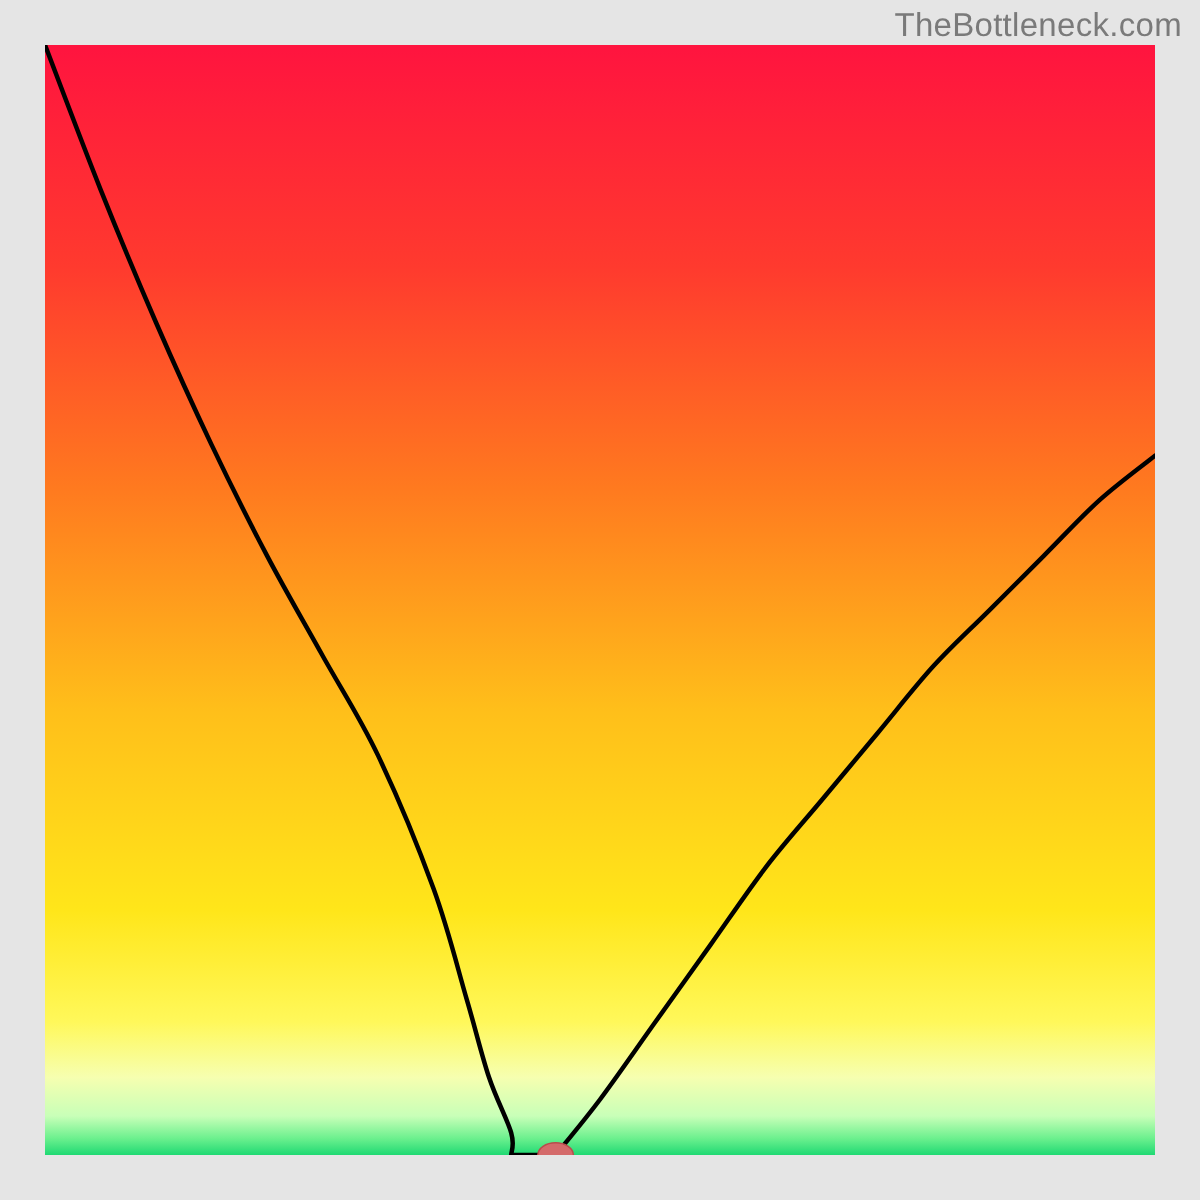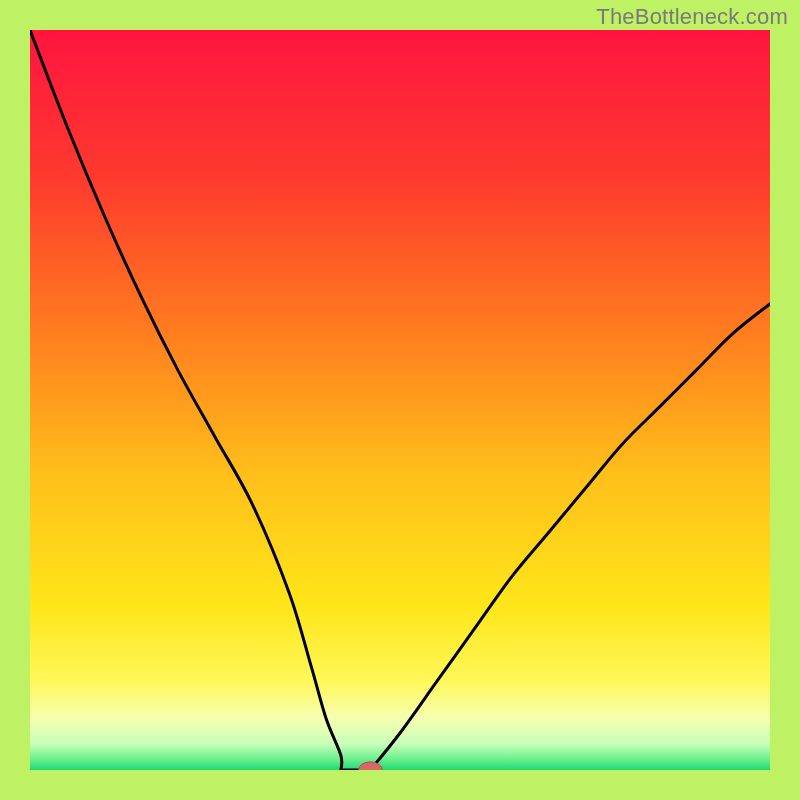--- a/index.html
+++ b/index.html
@@ -10,21 +10,21 @@
     background: #000;
     font-family: Arial, Helvetica, sans-serif;
     overflow: hidden;
   }
   .frame {
     position: absolute;
     top: 0;
     left: 0;
     width: 800px;
     height: 800px;
-    background: #bef264;
+    background: #e5e5e5;
   }
   .attribution {
     position: absolute;
     top: 4px;
     right: 12px;
     color: #7a7a7a;
     font-size: 22px;
     font-weight: 500;
     letter-spacing: 0.2px;
   }

